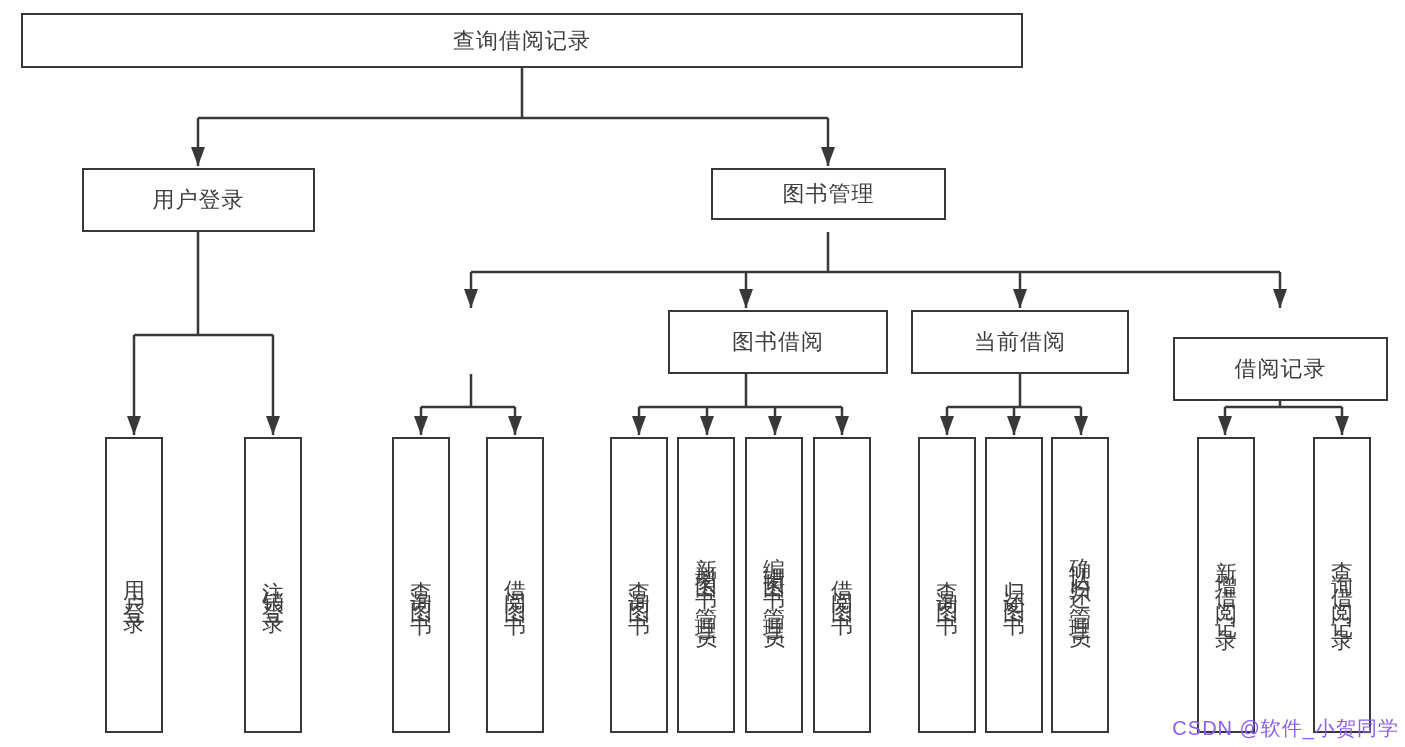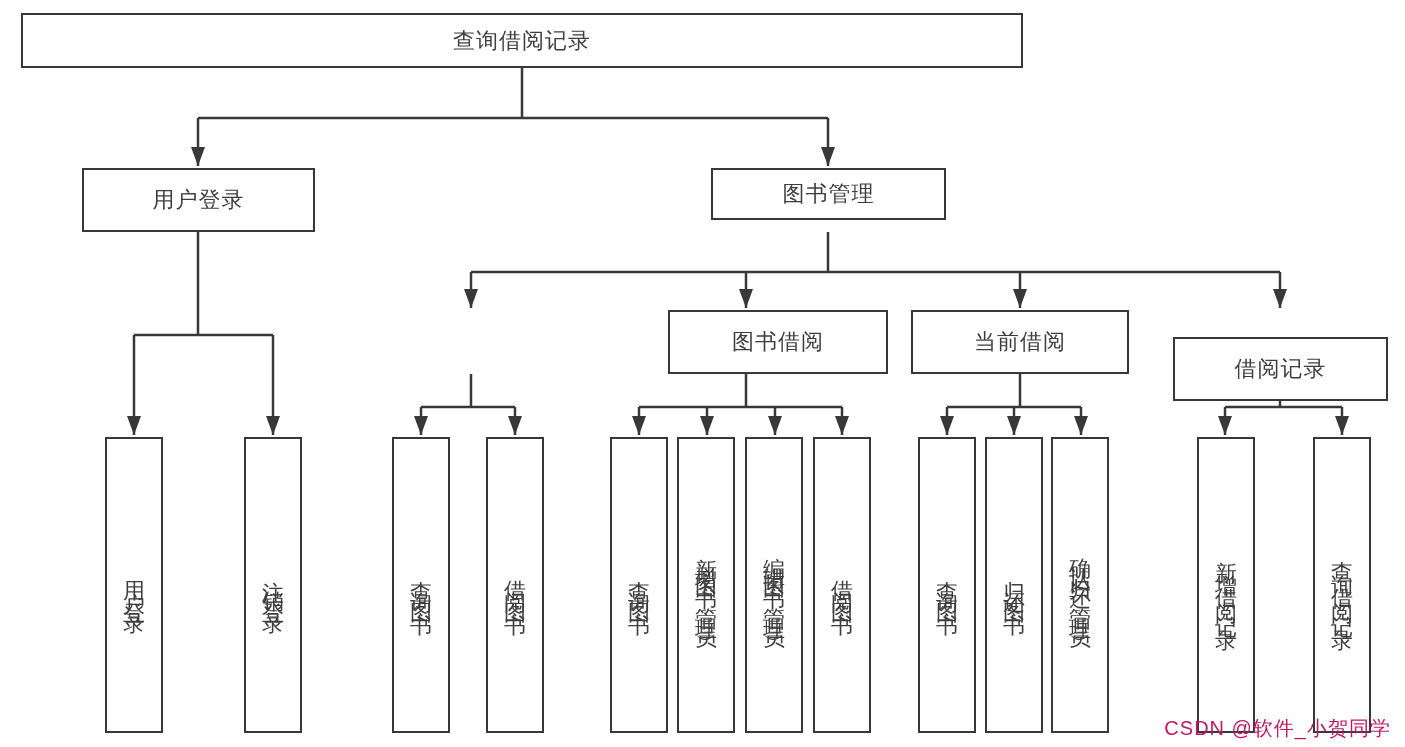--- a/index.html
+++ b/index.html
@@ -69,24 +69,24 @@
   #l-bw3 { left: 745px; }
   #l-bw4 { left: 813px; }
   #l-cu1 { left: 918px; }
   #l-cu2 { left: 985px; }
   #l-cu3 { left: 1051px; }
   #l-rc1 { left: 1197px; }
   #l-rc2 { left: 1313px; }
 
   #watermark {
     position: absolute;
-    right: 14px;
+    right: 6px;
     bottom: 5px;
     font-size: 20px;
-    color: #be185d;
+    color: #8b5cf6;
     letter-spacing: 1px;
     z-index: 5;
     white-space: nowrap;
   }
 </style>
 </head>
 <body>
 
 <div id="stage">
 

